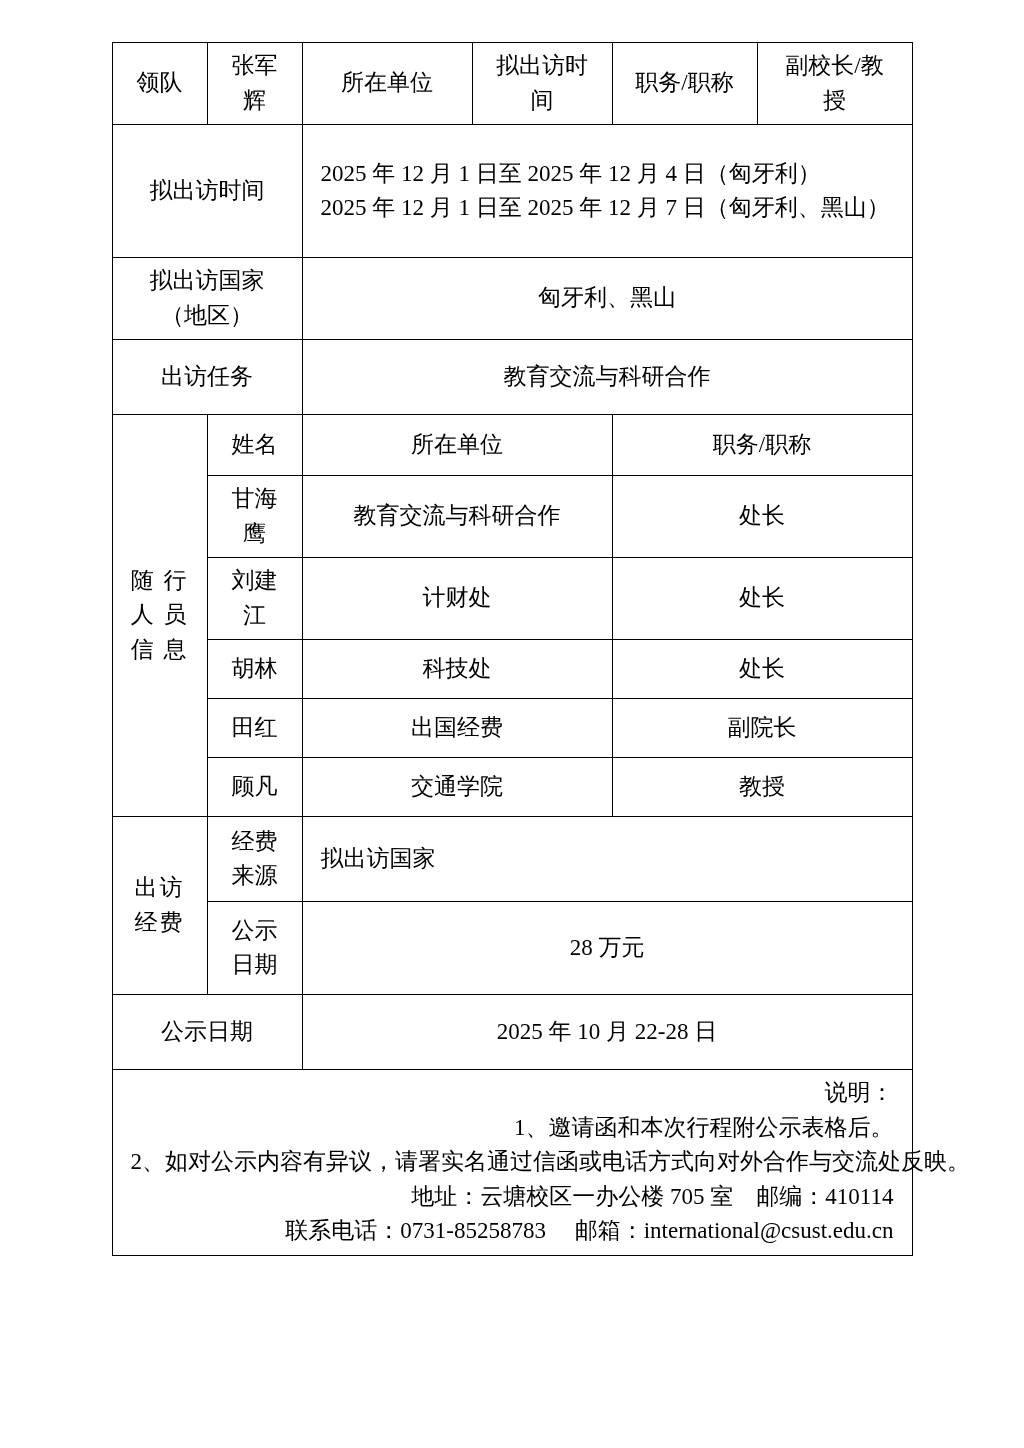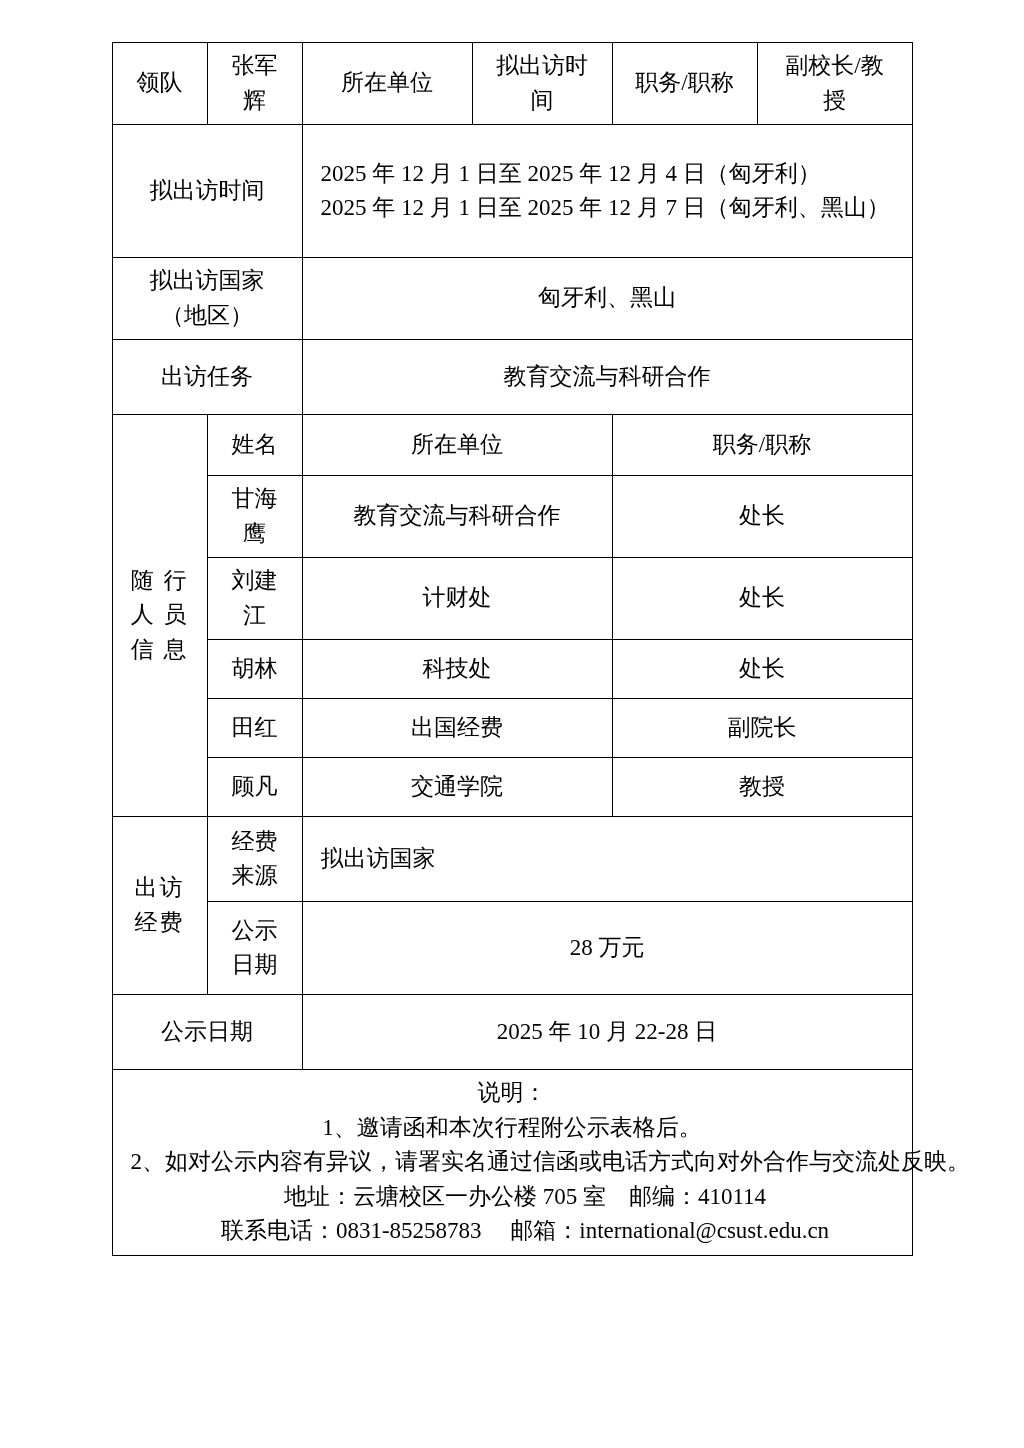--- a/index.html
+++ b/index.html
@@ -61,21 +61,21 @@
     line-height: 2.6;
     padding: 10px 6px;
   }
   .timecell div {
     white-space: nowrap;
   }
   .notes {
     font-size: 17px;
     line-height: 2.0;
     padding: 10px 12px 14px 12px;
-    text-align: center;
+    text-align: right;
   }
   .notes .n-line {
     white-space: nowrap;
   }
   .notes .indent {
     padding-left: 26px;
   }
   .sp-left {
     padding-left: 4px;
   }
@@ -171,18 +171,18 @@
         <td class="c" colspan="2" style="height:62px">公示日期</td>
         <td class="c" colspan="4">2025 年 10 月 22-28 日</td>
       </tr>
 
       <tr>
         <td class="notes" colspan="6">
           <div class="n-line">说明：</div>
           <div class="n-line">1、邀请函和本次行程附公示表格后。</div>
           <div class="n-line">2、如对公示内容有异议，请署实名通过信函或电话方式向对外合作与交流处反映。</div>
           <div class="n-line indent">地址：云塘校区一办公楼 705 室　邮编：410114</div>
-          <div class="n-line indent">联系电话：0831-85258783　 邮箱：international@csust.edu.cn</div>
+          <div class="n-line indent">联系电话：0731-85258783　 邮箱：international@csust.edu.cn</div>
         </td>
       </tr>
     </tbody>
   </table>
 </div>
 
 </body></html>

